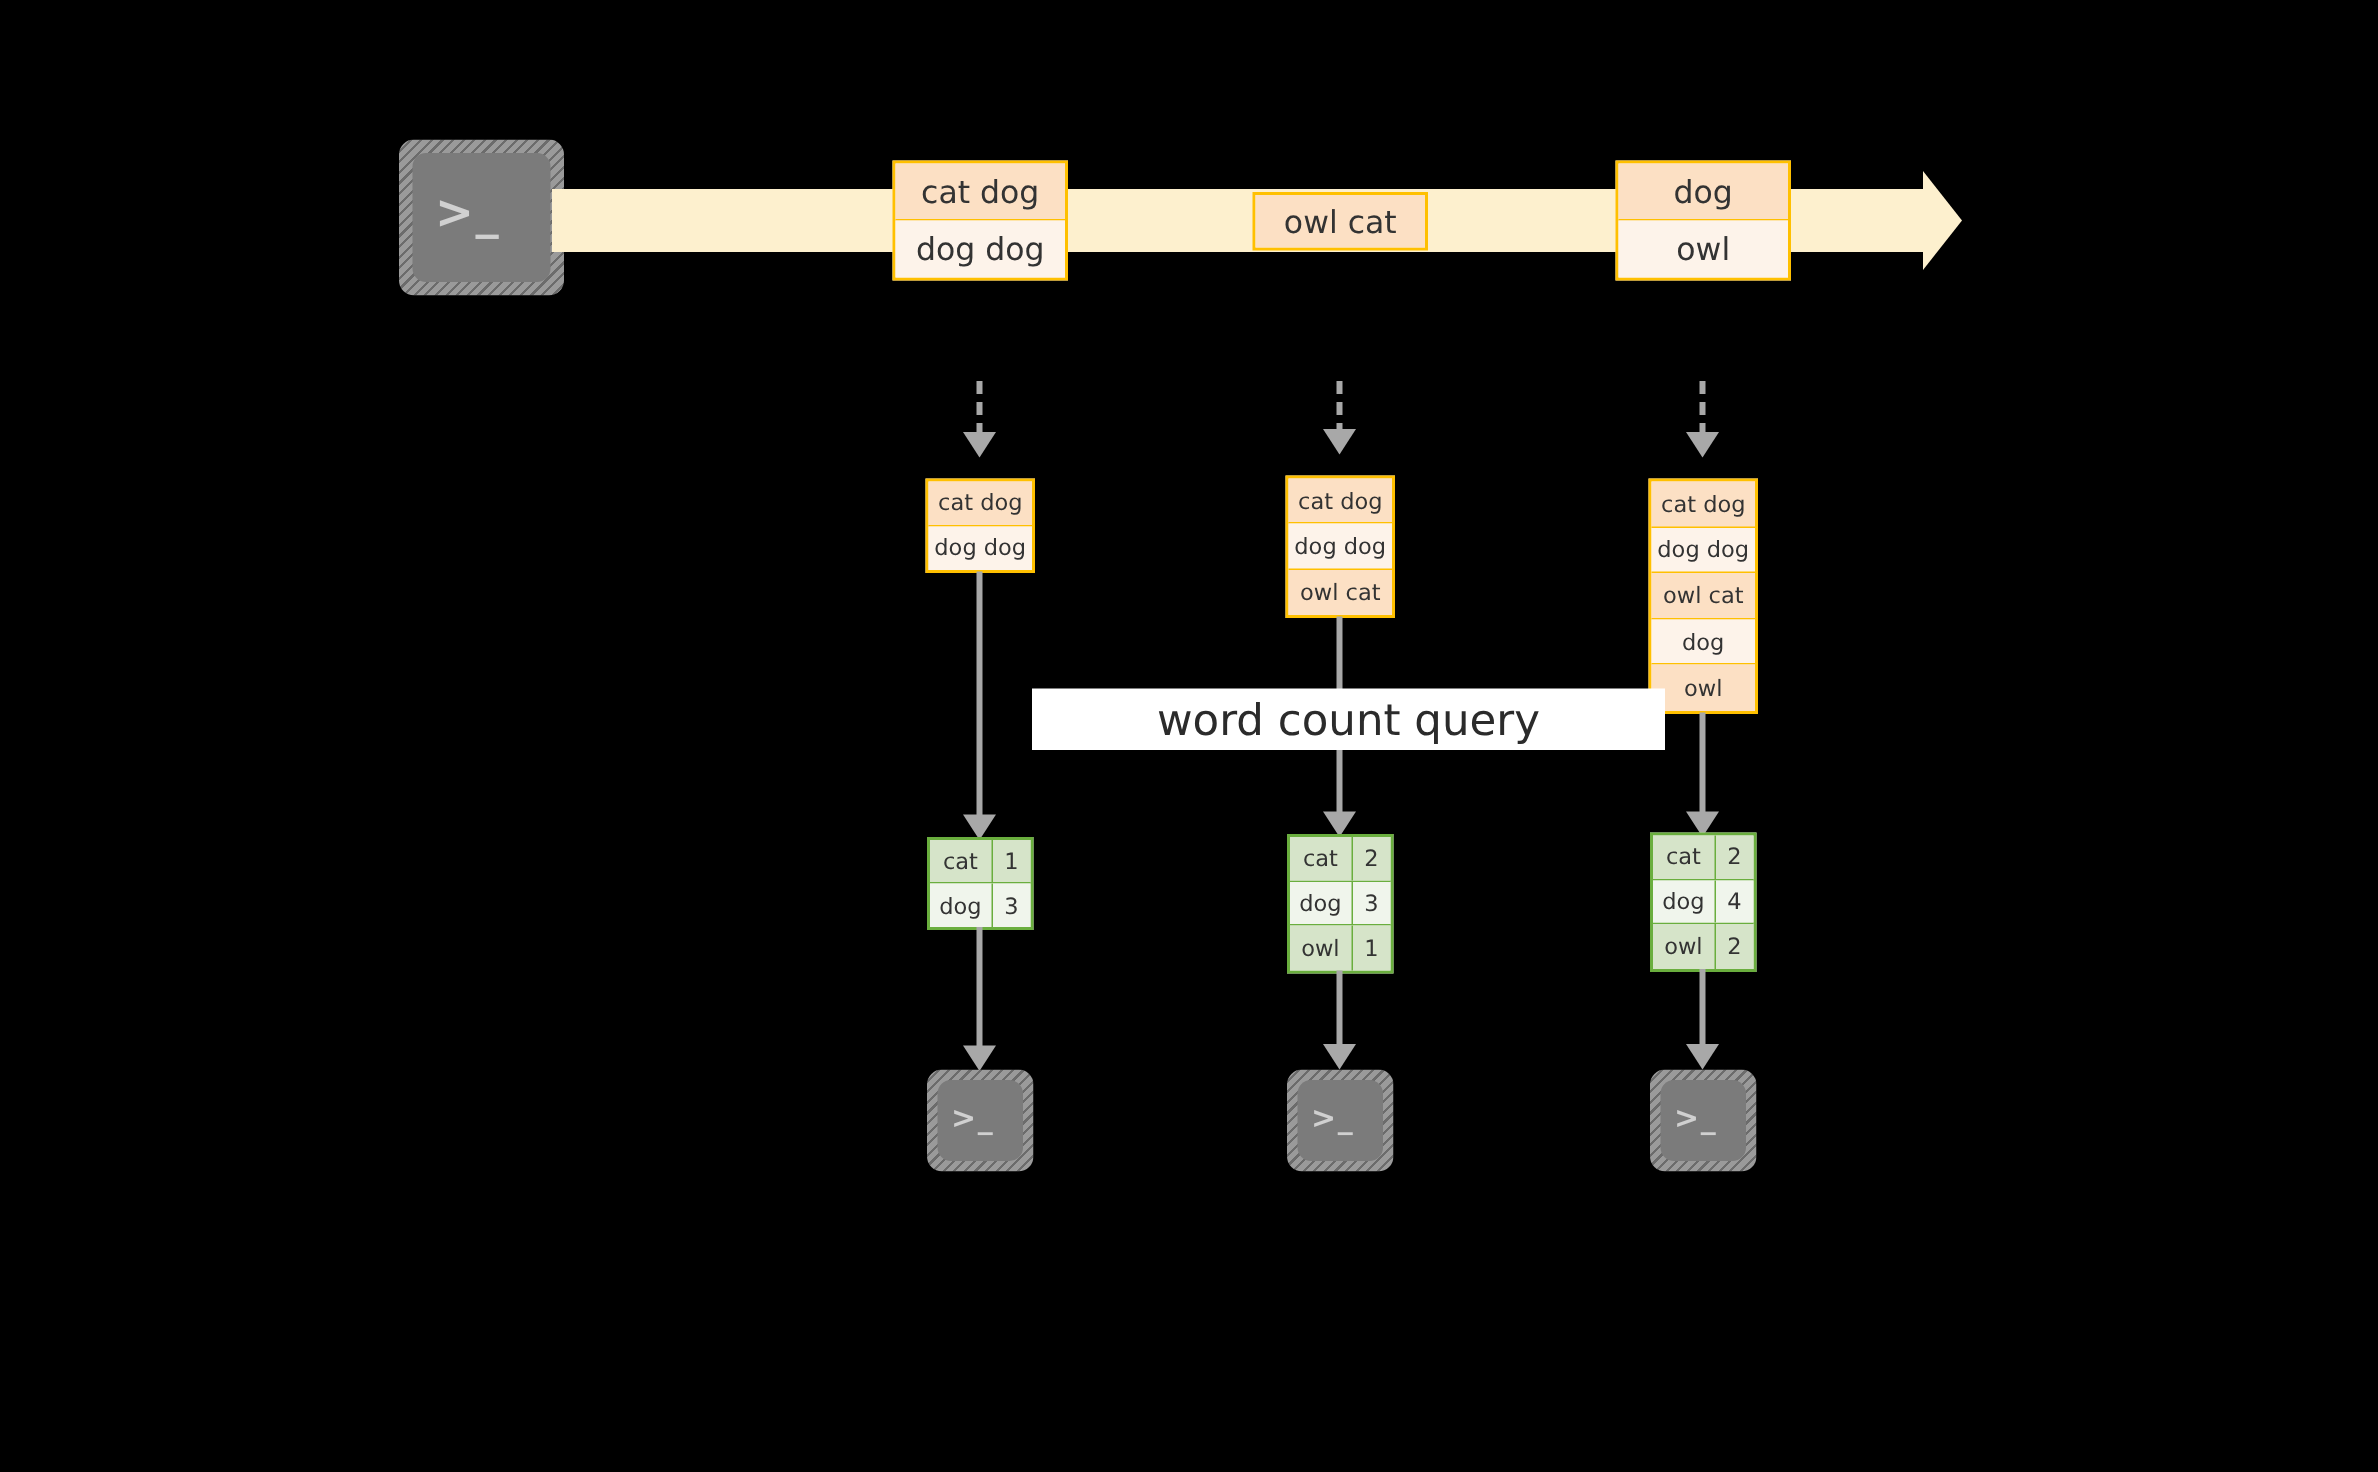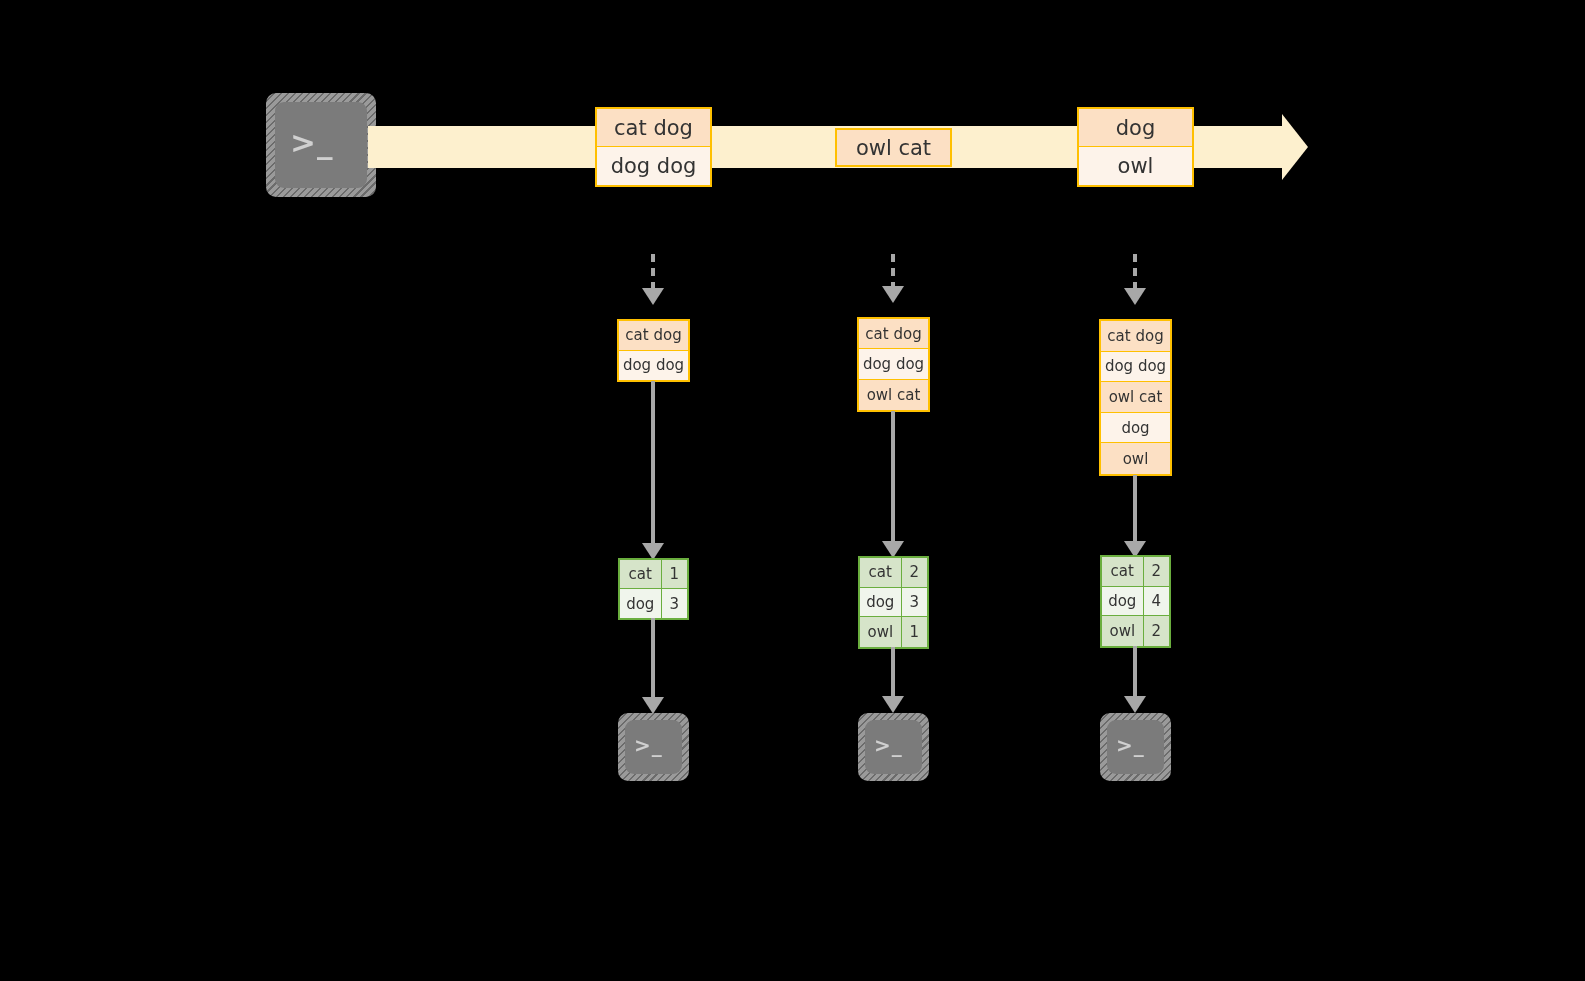--- a/index.html
+++ b/index.html
@@ -188,14 +188,15 @@
 
   <div class="vline" style="left:1133px;top:646px;height:53px;"></div>
   <div class="vhead" style="left:1124px;top:696px;"></div>
 
   <div class="term" style="left:1100px;top:713px;width:71px;height:68px;">
     <div class="hatch"></div>
     <div class="inner" style="left:7px;top:7px;right:7px;bottom:7px;"></div>
     <div class="glyph" style="left:16px;top:22px;font-size:20px;">&gt;_</div>
   </div>
 
+  <div class="qband" style="left:688px;top:459px;width:422px;height:41px;font-size:29px;">word count query</div>
 
 </div>
 
 </body></html>

